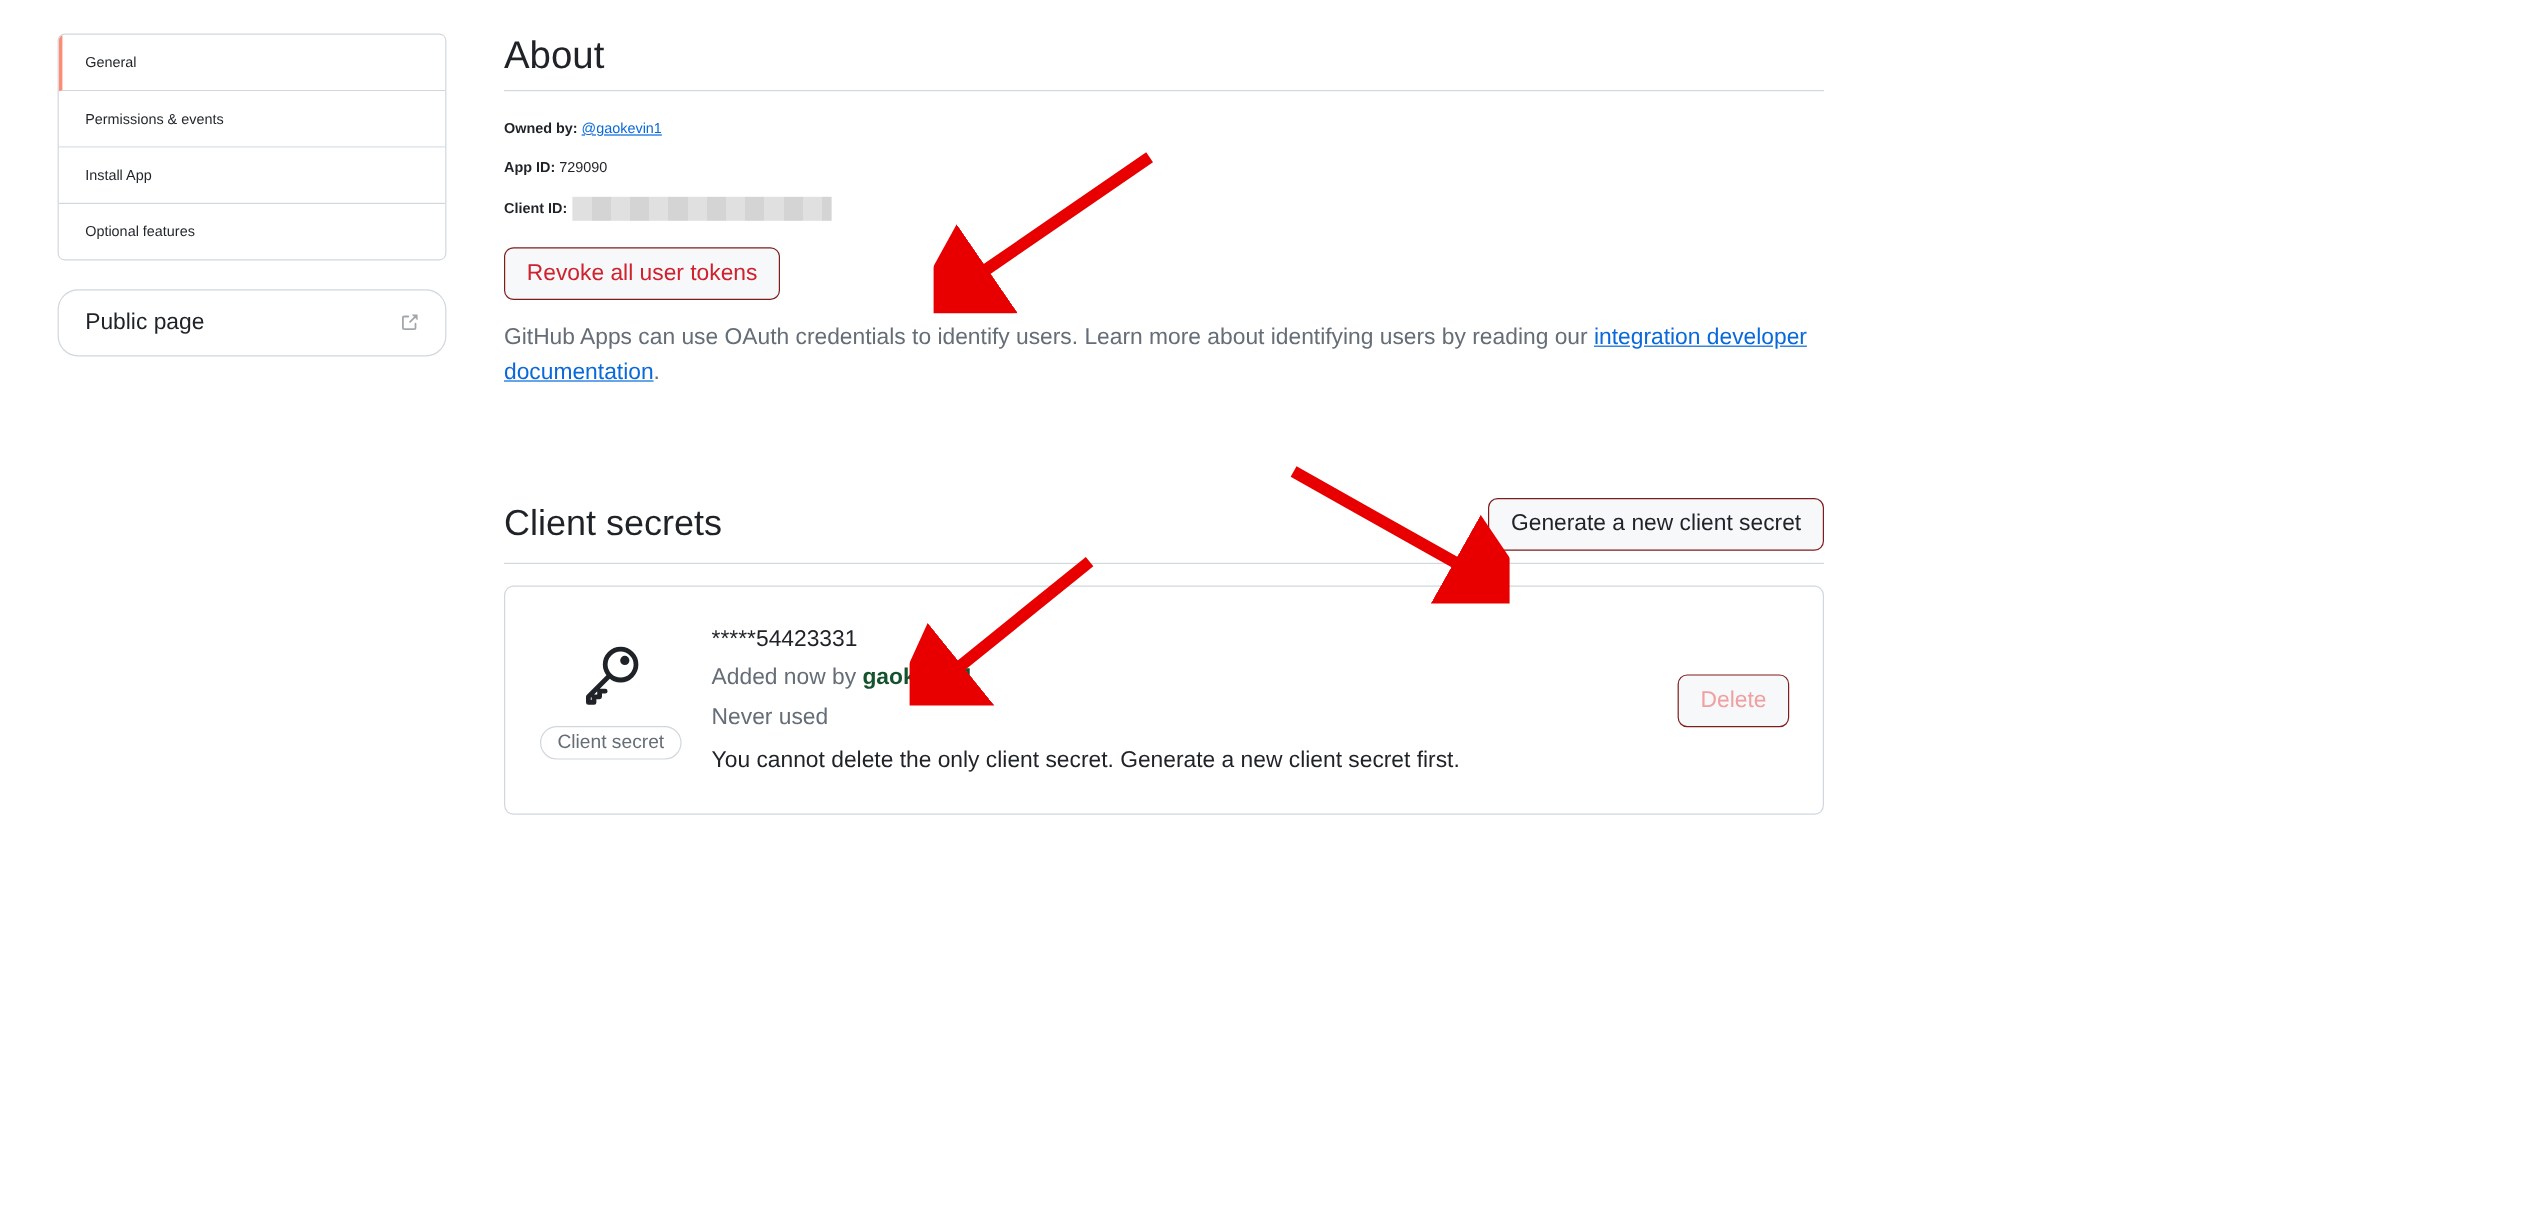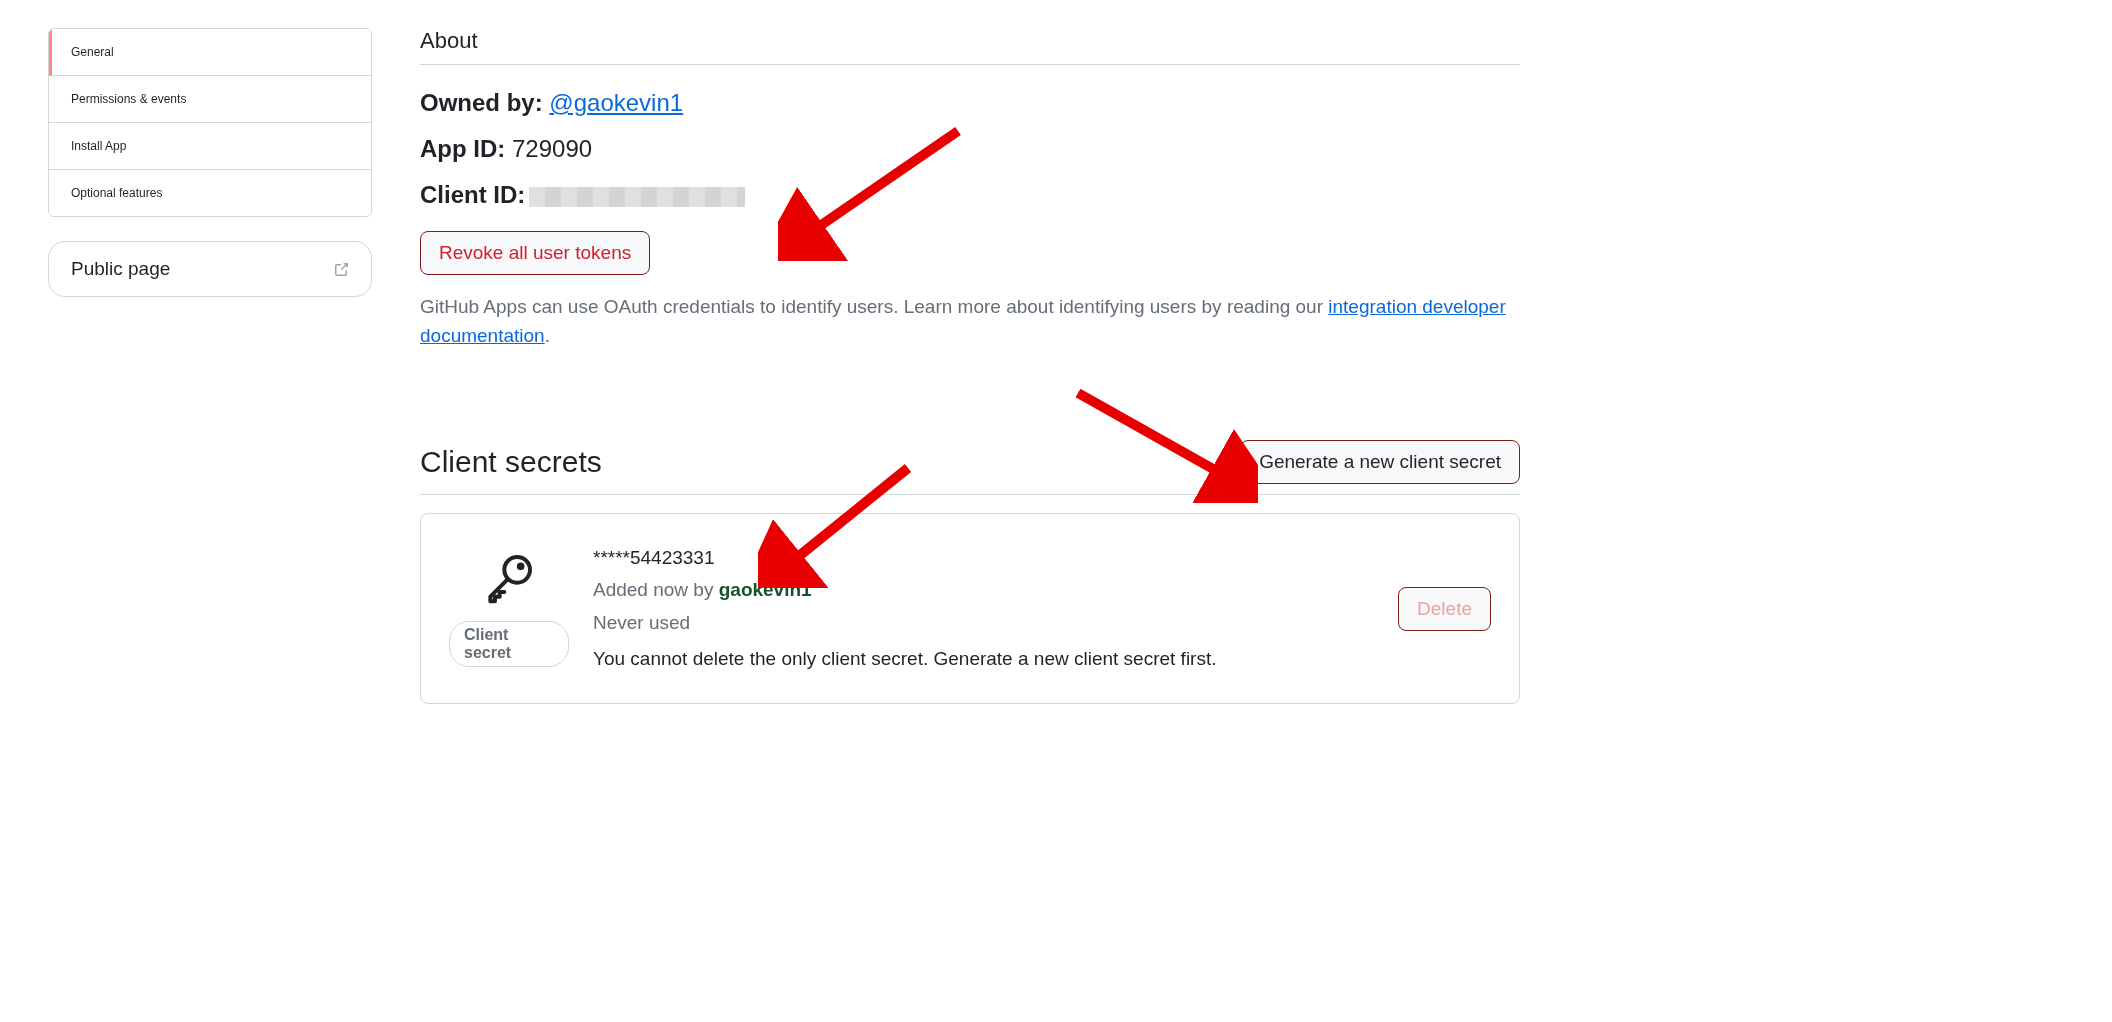--- a/index.html
+++ b/index.html
@@ -56,29 +56,29 @@
     .external-icon {
       width: 16px;
       height: 16px;
       opacity: 0.6;
     }
     .main {
       flex: 1;
       max-width: 1100px;
     }
     .section-title {
-      font-size: 22px;
+      font-size: 32px;
       font-weight: 400;
       color: #1f2328;
       padding-bottom: 10px;
       border-bottom: 1px solid #d0d7de;
       margin-bottom: 24px;
     }
     .about-row {
-      font-size: 24px;
+      font-size: 12px;
       margin-bottom: 18px;
     }
     .about-label {
       font-weight: 600;
     }
     .user-link {
       color: #0969da;
       text-decoration: underline;
     }
     .client-id-redacted {
@@ -161,21 +161,20 @@
     .key-icon {
       width: 56px;
       height: 56px;
     }
     .pill-label {
       border: 1px solid #d0d7de;
       border-radius: 20px;
       padding: 4px 14px;
       font-size: 16px;
       color: #656d76;
-      font-weight: bold;
     }
     .secret-body {
       flex: 1;
       font-size: 19px;
       line-height: 1.7;
     }
     .secret-value {
       color: #1f2328;
     }
     .secret-meta {

